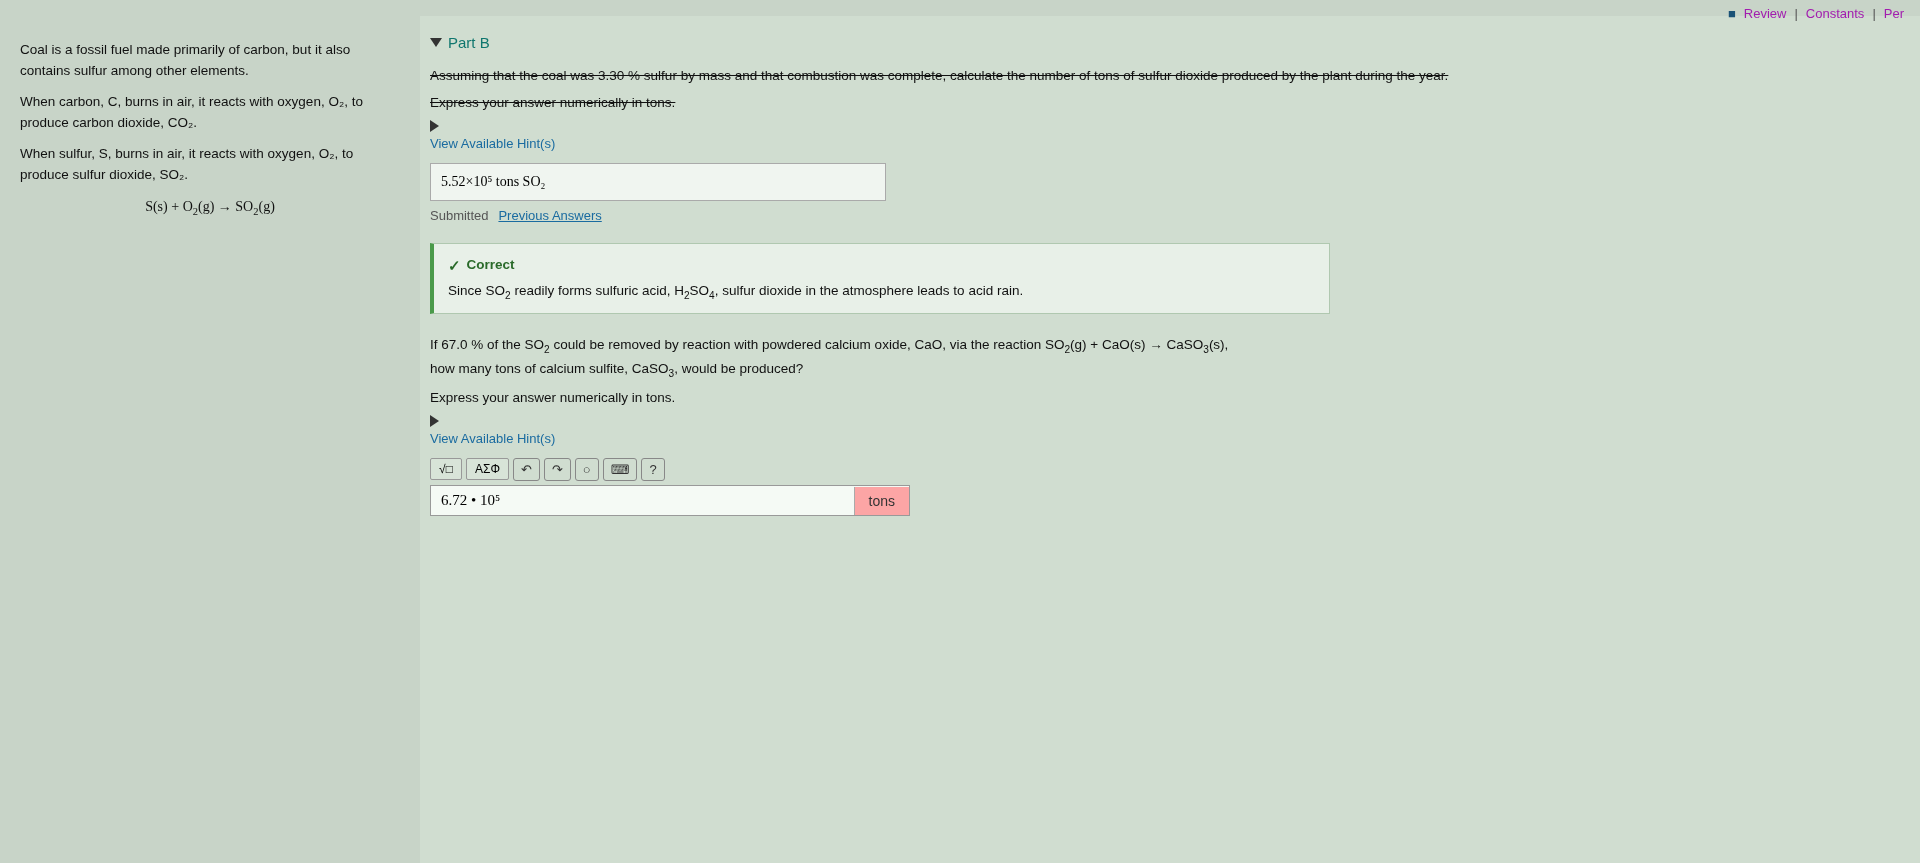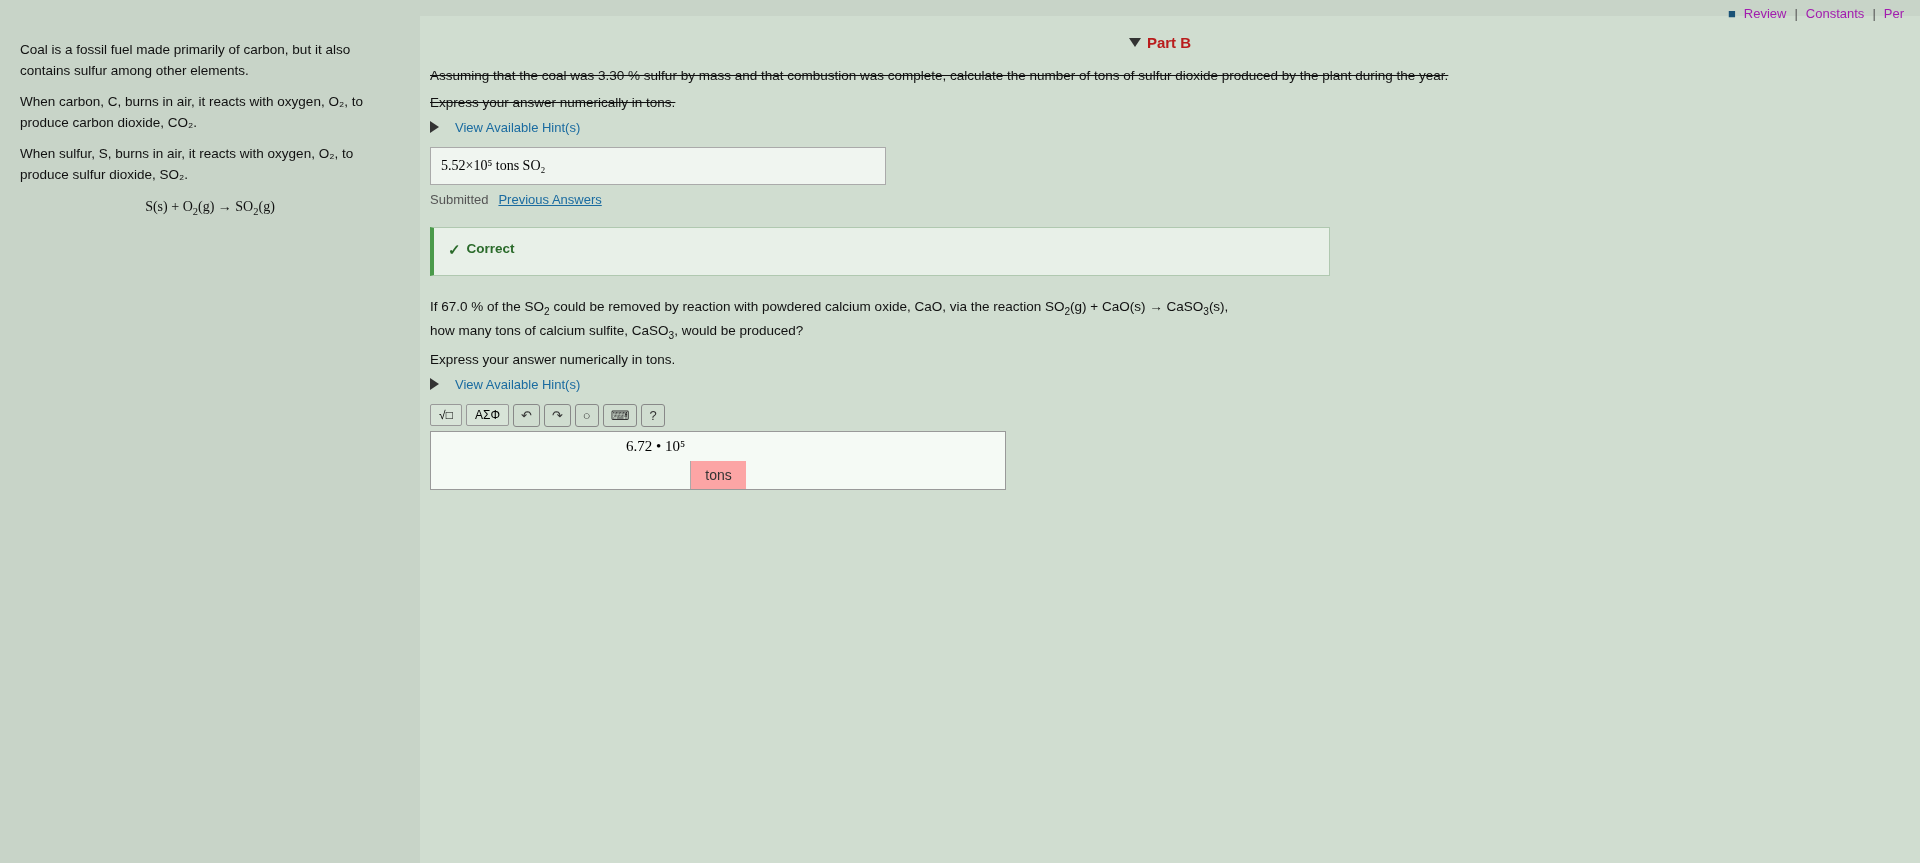--- a/index.html
+++ b/index.html
@@ -60,26 +60,25 @@
     .right-panel {
       flex: 1;
       padding: 10px 30px 20px 10px;
       background: #d0ddd0;
     }
 
     .part-header {
       display: flex;
       align-items: center;
       gap: 6px;
-      font-weight: bold;
+      font-weight: normal;
       font-size: 15px;
       margin-bottom: 14px;
       margin-top: 8px;
-      color: #b91c1c;
-      justify-content: center;
+      color: #0f766e;
     }
     .triangle-down {
       width: 0; height: 0;
       border-left: 6px solid transparent;
       border-right: 6px solid transparent;
       border-top: 9px solid #333;
       display: inline-block;
     }
     .triangle-right {
       width: 0; height: 0;
@@ -101,24 +100,25 @@
       font-size: 13.5px;
       margin-bottom: 10px;
       color: #111;
     }
 
     .hint-link {
       color: #1a6ba0;
       font-size: 13px;
       cursor: pointer;
       display: flex;
-      align-items: center;
-      gap: 16px;
+      align-items: flex-start;
+      gap: 4px;
       margin-bottom: 12px;
       text-decoration: none;
+      flex-direction: column;
     }
 
     .answer-box-row {
       display: flex;
       align-items: center;
       gap: 0;
       margin-bottom: 6px;
     }
     .answer-input {
       width: 456px;
@@ -186,25 +186,24 @@
       padding: 3px 8px;
       font-size: 12px;
       cursor: pointer;
       border-radius: 2px;
       min-width: 32px;
       text-align: center;
     }
 
     .math-input-row {
       display: flex;
-      align-items: center;
-      width: 576px;
+      align-items: flex-end;
+      width: 480px;
       border: 1px solid #999;
       background: #f5faf5;
-      flex-direction: column;
     }
     .math-input-field {
       flex: 1;
       border: none;
       background: transparent;
       padding: 6px 10px;
       font-size: 15px;
       font-family: 'Times New Roman', serif;
       outline: none;
     }
@@ -279,20 +278,23 @@
     <div>
       <span style="color:#555; font-size:13px;">Submitted</span>
       <a class="prev-answers-link">Previous Answers</a>
     </div>
 
     <div class="correct-box">
       <div class="correct-header">
         <span class="checkmark">✓</span>
         <span>Correct</span>
       </div>
+      <div>
+        Since SO<sub>2</sub> readily forms sulfuric acid, H<sub>2</sub>SO<sub>4</sub>, sulfur dioxide in the atmosphere leads to acid rain.
+      </div>
     </div>
 
 
     <p class="part-c-question">
       If 67.0 % of the SO<sub>2</sub> could be removed by reaction with powdered calcium oxide, CaO, via the reaction
       SO<sub>2</sub>(g) + CaO(s) → CaSO<sub>3</sub>(s),<br>
       how many tons of calcium sulfite, CaSO<sub>3</sub>, would be produced?
     </p>
     <p class="express-text">Express your answer numerically in tons.</p>
 

